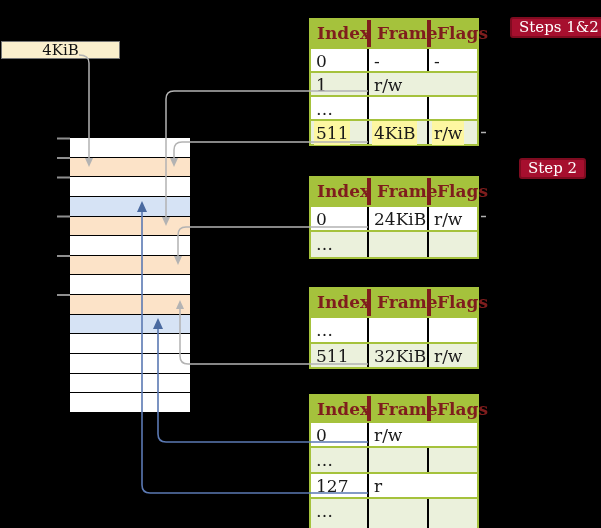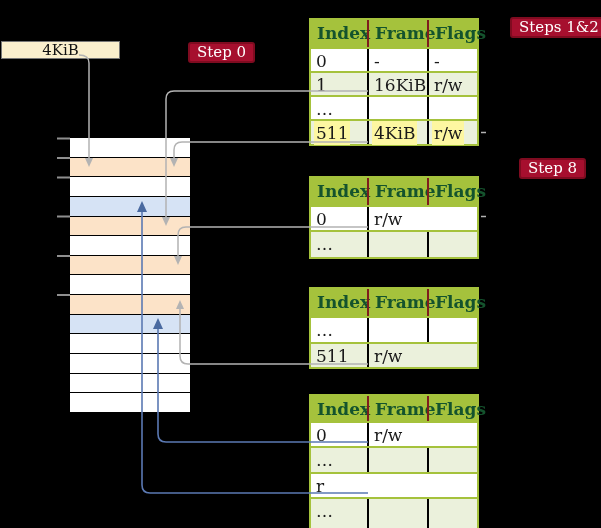--- a/index.html
+++ b/index.html
@@ -26,23 +26,23 @@
   }
   .mrow{flex:1;}
   .mrow.w{background:#ffffff;}
   .mrow.p{background:#fce3c8;}
   .mrow.b{background:#d6e3f5;}
   
   .ptable{
     position:absolute;left:309px;width:166px;
     border:2px solid #a5c23c;background:#a5c23c;
   }
-  .hrow{display:flex;height:27px;background:#a5c23c;color:#14532d;font-weight:bold;}
+  .hrow{display:flex;height:27px;background:#a5c23c;color:#7f1d1d;font-weight:bold;}
   .hcell{box-sizing:border-box;padding:3px 0 0 6px;font-size:17px;}
-  .hcell:nth-child(2),.hcell:nth-child(3){border-left:2px solid #7f1d1d;}
+  .hcell:nth-child(2),.hcell:nth-child(3){border-left:4px solid #7f1d1d;}
   .drow{display:flex;border-top:2px solid #a5c23c;background:#fff;}
   .drow.shade{background:#ebf1dc;}
   .dcell{box-sizing:border-box;padding:2px 0 0 5px;font-size:17px;color:#1a1a1a;line-height:20px;}
   .dcell:nth-child(2),.dcell:nth-child(3){border-left:2px solid #000;}
   .c1{width:56px;} .c2{width:60px;} .c3{width:50px;}
   .hl{background:#fdf7a1;box-shadow:0 0 0 2px #fdf7a1;}
   
   #t1{top:18px;} #t1 .r0{height:22px;} #t1 .r1{height:22px;} #t1 .r2{height:22px;} #t1 .r3{height:23px;}
   #t2{top:176px;} #t2 .r0{height:23px;} #t2 .r1{height:25px;}
   #t3{top:287px;} #t3 .r0{height:24px;} #t3 .r1{height:23px;}
@@ -52,23 +52,22 @@
 </style>
 </head>
 <body>
 
 <div id="canvas">
 
   <div class="regbox">
     <span>4KiB</span>
   </div>
 
-  <div class="badge" style="left:188px;top:42px;">Step 0</div>
   <div class="badge" style="left:510px;top:17px;">Steps 1&amp;2</div>
-  <div class="badge" style="left:519px;top:158px;">Step 8</div>
+  <div class="badge" style="left:519px;top:158px;">Step 2</div>
 
   <div class="memcol">
     <div class="mrow w"></div>
     <div class="mrow p"></div>
     <div class="mrow w"></div>
     <div class="mrow b"></div>
     <div class="mrow p"></div>
     <div class="mrow w"></div>
     <div class="mrow p"></div>
     <div class="mrow w"></div>
@@ -86,21 +85,20 @@
       <div class="hcell c2">Frame</div>
       <div class="hcell c3">Flags</div>
     </div>
     <div class="drow r0">
       <div class="dcell c1">0</div>
       <div class="dcell c2">-</div>
       <div class="dcell c3">-</div>
     </div>
     <div class="drow r1 shade">
       <div class="dcell c1">1</div>
-      <div class="dcell c2">16KiB</div>
       <div class="dcell c3">r/w</div>
     </div>
     <div class="drow r2">
       <div class="dcell c1">…</div>
       <div class="dcell c2"></div>
       <div class="dcell c3"></div>
     </div>
     <div class="drow r3 shade">
       <div class="dcell c1"><span class="hl">511</span></div>
       <div class="dcell c2"><span class="hl">4KiB</span></div>
@@ -109,20 +107,21 @@
   </div>
 
   <div class="ptable" id="t2">
     <div class="hrow">
       <div class="hcell c1">Index</div>
       <div class="hcell c2">Frame</div>
       <div class="hcell c3">Flags</div>
     </div>
     <div class="drow r0">
       <div class="dcell c1">0</div>
+      <div class="dcell c2">24KiB</div>
       <div class="dcell c3">r/w</div>
     </div>
     <div class="drow r1 shade">
       <div class="dcell c1">…</div>
       <div class="dcell c2"></div>
       <div class="dcell c3"></div>
     </div>
   </div>
 
   <div class="ptable" id="t3">
@@ -131,40 +130,42 @@
       <div class="hcell c2">Frame</div>
       <div class="hcell c3">Flags</div>
     </div>
     <div class="drow r0">
       <div class="dcell c1">…</div>
       <div class="dcell c2"></div>
       <div class="dcell c3"></div>
     </div>
     <div class="drow r1 shade">
       <div class="dcell c1">511</div>
+      <div class="dcell c2">32KiB</div>
       <div class="dcell c3">r/w</div>
     </div>
   </div>
 
   <div class="ptable" id="t4">
     <div class="hrow">
       <div class="hcell c1">Index</div>
       <div class="hcell c2">Frame</div>
       <div class="hcell c3">Flags</div>
     </div>
     <div class="drow r0">
       <div class="dcell c1">0</div>
       <div class="dcell c3">r/w</div>
     </div>
     <div class="drow r1 shade">
       <div class="dcell c1">…</div>
       <div class="dcell c2"></div>
       <div class="dcell c3"></div>
     </div>
     <div class="drow r2">
+      <div class="dcell c1">127</div>
       <div class="dcell c3">r</div>
     </div>
     <div class="drow r3 shade">
       <div class="dcell c1">…</div>
       <div class="dcell c2"></div>
       <div class="dcell c3"></div>
     </div>
   </div>
 
   <svg id="overlay" width="601" height="528" viewBox="0 0 601 528">

